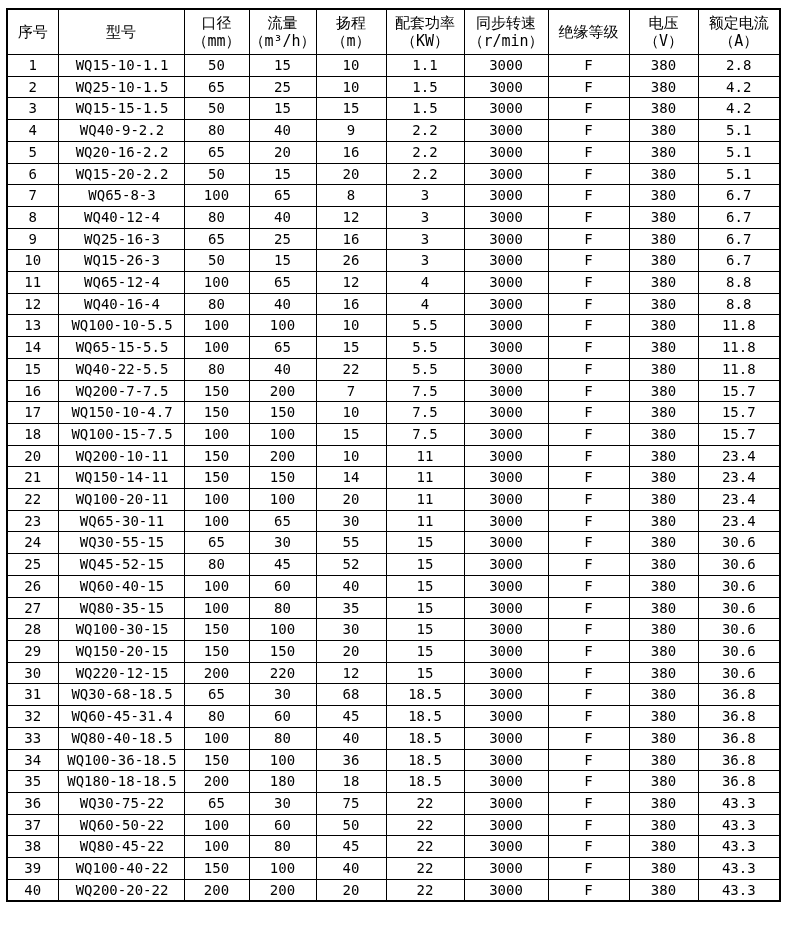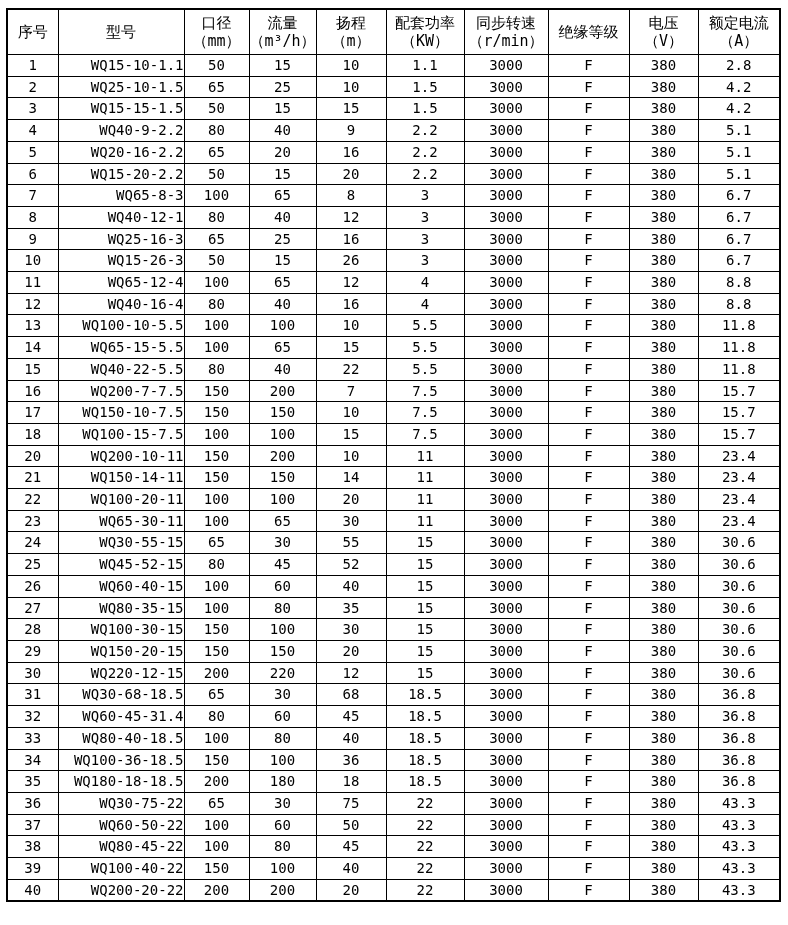--- a/index.html
+++ b/index.html
@@ -39,21 +39,21 @@
     font-size: 15px;
     line-height: 1.15;
   }
   table.spec-table td {
     height: 20.7px;
     padding: 0;
     font-size: 14px;
     line-height: 20.7px;
   }
   table.spec-table td.left {
-    text-align: right;
+    text-align: center;
     padding-left: 2px;
   }
 </style>
 </head>
 <body>
 
 <div class="page">
   <table class="spec-table">
     <colgroup>
       <col style="width:51px">
@@ -188,21 +188,21 @@
           <td>65</td>
           <td>8</td>
           <td>3</td>
           <td>3000</td>
           <td>F</td>
           <td>380</td>
           <td>6.7</td>
         </tr>
         <tr>
           <td>8</td>
-          <td class="left">WQ40-12-1</td>
+          <td class="left">WQ40-12-4</td>
           <td>80</td>
           <td>40</td>
           <td>12</td>
           <td>3</td>
           <td>3000</td>
           <td>F</td>
           <td>380</td>
           <td>6.7</td>
         </tr>
         <tr>
@@ -296,21 +296,21 @@
           <td>200</td>
           <td>7</td>
           <td>7.5</td>
           <td>3000</td>
           <td>F</td>
           <td>380</td>
           <td>15.7</td>
         </tr>
         <tr>
           <td>17</td>
-          <td class="left">WQ150-10-7.5</td>
+          <td class="left">WQ150-10-4.7</td>
           <td>150</td>
           <td>150</td>
           <td>10</td>
           <td>7.5</td>
           <td>3000</td>
           <td>F</td>
           <td>380</td>
           <td>15.7</td>
         </tr>
         <tr>

